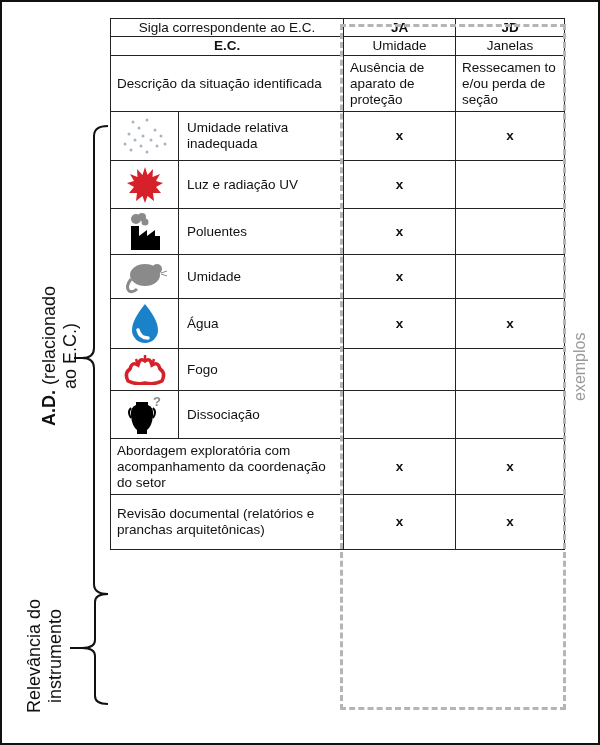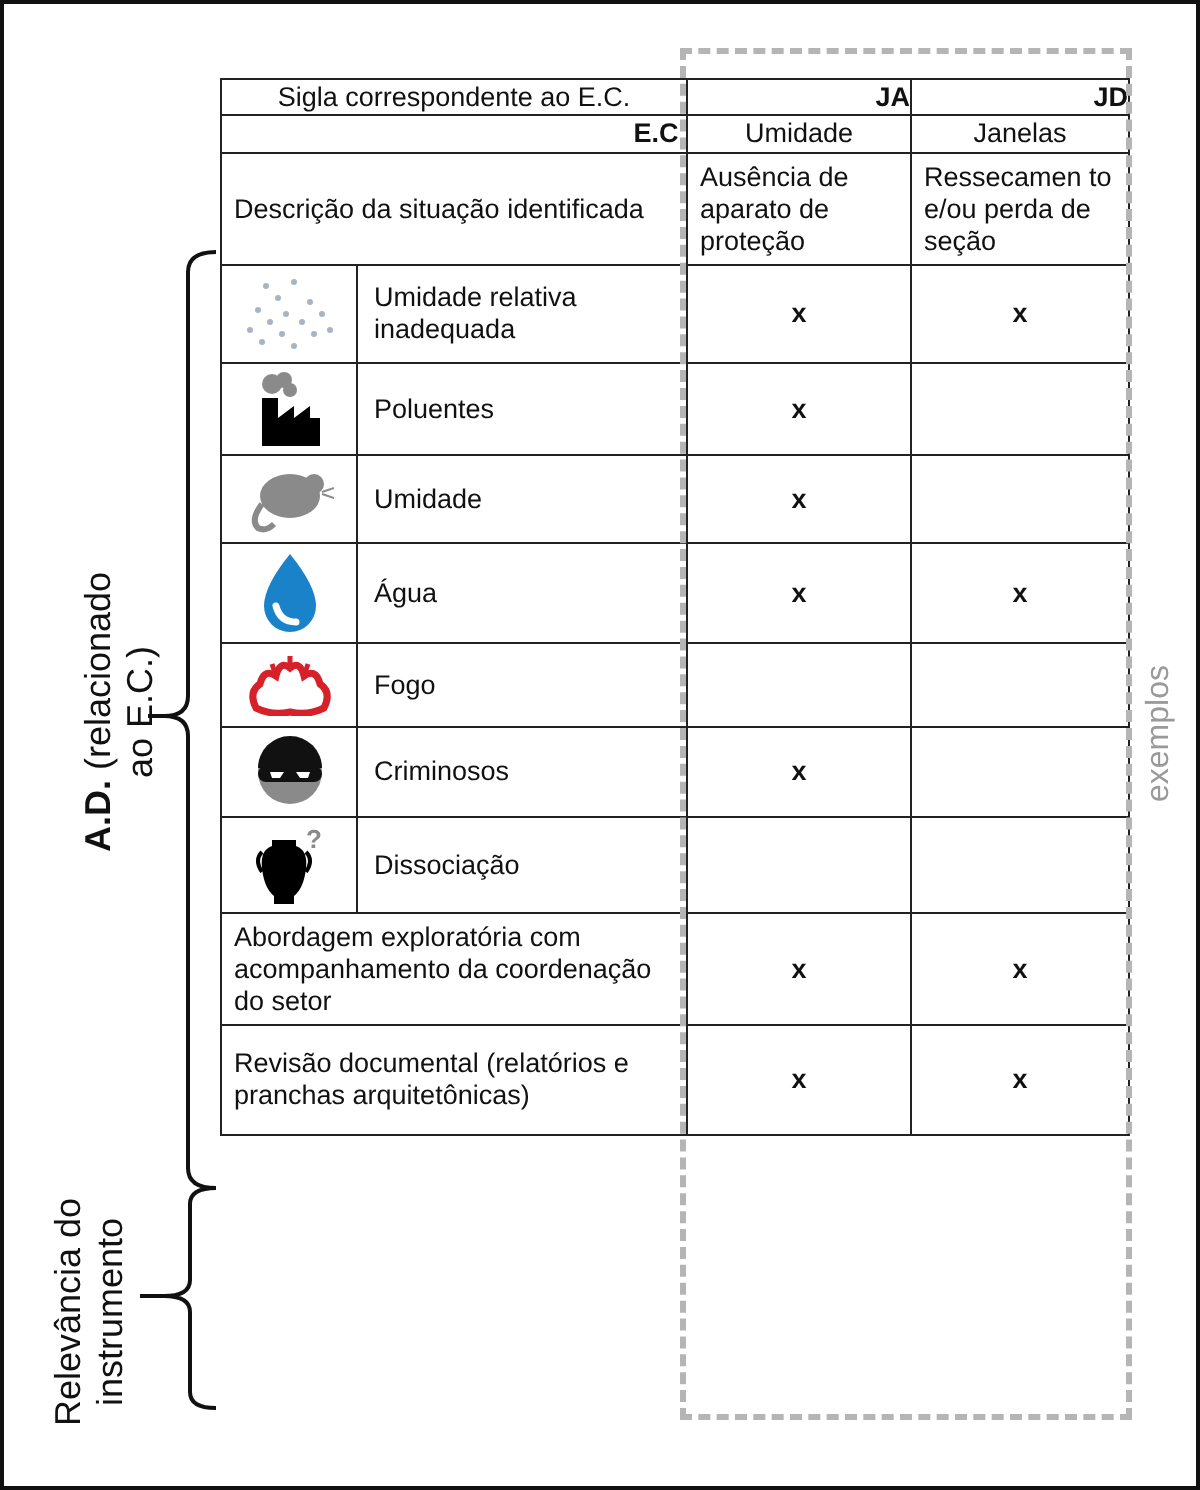--- a/index.html
+++ b/index.html
@@ -5,29 +5,29 @@
   html, body { margin: 0; padding: 0; background: #fff; }
   body { width: 600px; height: 745px; position: relative; overflow: hidden;
          font-family: "Liberation Sans", sans-serif; color: #111; }
   .frame { position: absolute; left: 0; top: 0; width: 596px; height: 741px;
            border: 2px solid #111; }
   .dash-box { position: absolute; left: 340px; top: 24px; width: 226px; height: 686px;
               border: 3px dashed #b5b5b5; box-sizing: border-box; }
   .exemplos { position: absolute; left: 560px; top: 372px; width: 40px; text-align: center;
               transform: rotate(-90deg); transform-origin: 50% 50%;
               color: #9a9a9a; font-size: 16px; white-space: nowrap; }
-  table.grid { position: absolute; left: 110px; top: 39px; border-collapse: collapse;
+  table.grid { position: absolute; left: 110px; top: 18px; border-collapse: collapse;
                table-layout: fixed; width: 454px; }
   table.grid td { border: 1px solid #222; padding: 0; font-size: 13.5px; line-height: 16px;
                   vertical-align: middle; }
   .hdr-top td { border-top: 3px solid #000; }
   .thick-top td { border-top: 4px solid #000; }
   .thick-bottom td { border-bottom: 4px solid #000; }
   .c { text-align: center; }
-  .b { font-weight: bold; text-align: right; }
+  .b { font-weight: bold; }
   .desc { padding: 2px 6px !important; }
   .lbl { padding-left: 8px !important; }
   .xmark { font-size: 14px; font-weight: bold; }
   .icon { display: flex; align-items: center; justify-content: center; }
   .side-label { position: absolute; font-size: 18px; white-space: nowrap; text-align: center;
                 transform: rotate(-90deg); line-height: 21px; }
   svg.brace { position: absolute; }
 </style>
 </head>
 <body>
@@ -95,20 +95,33 @@
         <circle cx="10" cy="34" r="1.5"></circle>
               <circle cx="26" cy="36" r="1.5"></circle>
               <circle cx="44" cy="28" r="1.5"></circle>
       </svg>
     </div>
         </td>
     <td class="lbl">Umidade relativa inadequada</td>
     <td class="c xmark">x</td>
     <td class="c xmark">x</td>
   </tr>
+  <tr style="height:48px">
+    <td>
+          <div class="icon">
+      <svg width="38" height="38" viewBox="0 0 38 38">
+              <polygon fill="#d6202a" points="19,1 21.5,9 27,3 26.5,11 34,8 30,15 37,17 30,21 35,27 27,27 28,35 21.5,30 19,37 16.5,30 10,35 11,27 3,27 8,21 1,17 8,15 4,8 11.5,11 11,3 16.5,9"></polygon>
+              <circle cx="19" cy="19" r="10" fill="#d6202a"></circle>
+            </svg>
+    </div>
+        </td>
+    <td class="lbl">Luz e radiação UV</td>
+    <td class="c xmark">x</td>
+    <td class="c xmark"></td>
+  </tr>
   <tr style="height:46px">
     <td>
           <div class="icon">
       <svg width="34" height="40" viewBox="0 0 34 40">
               <circle cx="8" cy="7" r="5" fill="#8a8a8a"></circle>
               <circle cx="14" cy="5" r="4" fill="#8a8a8a"></circle>
               <circle cx="17" cy="10" r="3.5" fill="#8a8a8a"></circle>
               <polygon fill="#000" points="3,38 3,14 11,14 11,24 19,18 19,24 27,18 27,24 32,24 32,38"></polygon>
             </svg>
     </div>
@@ -152,36 +165,20 @@
       <svg width="42" height="30" viewBox="0 0 42 30">
               <path d="M4 26 Q0 18 6 14 Q8 6 14 10 Q16 2 21 6 Q26 2 28 10 Q34 6 36 14 Q42 18 38 26 Q30 30 21 28 Q12 30 4 26 Z" fill="none" stroke="#d6202a" stroke-width="3.5"></path>
               <path d="M12 4 L14 10 M21 0 L21 6 M30 4 L28 10" stroke="#d6202a" stroke-width="2.5"></path>
             </svg>
     </div>
         </td>
     <td class="lbl">Fogo</td>
     <td class="c xmark"></td>
     <td class="c xmark"></td>
   </tr>
-  <tr style="height:45px">
-    <td>
-          <div class="icon">
-      <svg width="36" height="36" viewBox="0 0 36 36">
-              <circle cx="18" cy="18" r="16" fill="#8a8a8a"></circle>
-              <path d="M2 16 A16 16 0 0 1 34 16 Z" fill="#111"></path>
-              <rect x="2" y="15" width="32" height="8" rx="4" fill="#111"></rect>
-              <path d="M8 18 L15 18 L13 21 L9 21 Z" fill="#fff"></path>
-              <path d="M21 18 L28 18 L27 21 L23 21 Z" fill="#fff"></path>
-            </svg>
-    </div>
-        </td>
-    <td class="lbl">Criminosos</td>
-    <td class="c xmark">x</td>
-    <td class="c xmark"></td>
-  </tr>
   <tr style="height:48px">
     <td>
           <div class="icon">
       <svg width="36" height="42" viewBox="0 0 36 42">
               <path d="M9 8 L21 8 L21 11 Q27 13 26 22 Q25 32 20 36 L20 40 L10 40 L10 36 Q5 32 4 22 Q3 13 9 11 Z" fill="#000"></path>
               <path d="M4 14 Q0 18 4 24 M26 14 Q30 18 26 24" stroke="#000" stroke-width="2" fill="none"></path>
               <text x="26" y="12" font-size="13" font-weight="bold" fill="#8a8a8a" font-family="Liberation Sans, sans-serif">?</text>
             </svg>
     </div>
         </td>

